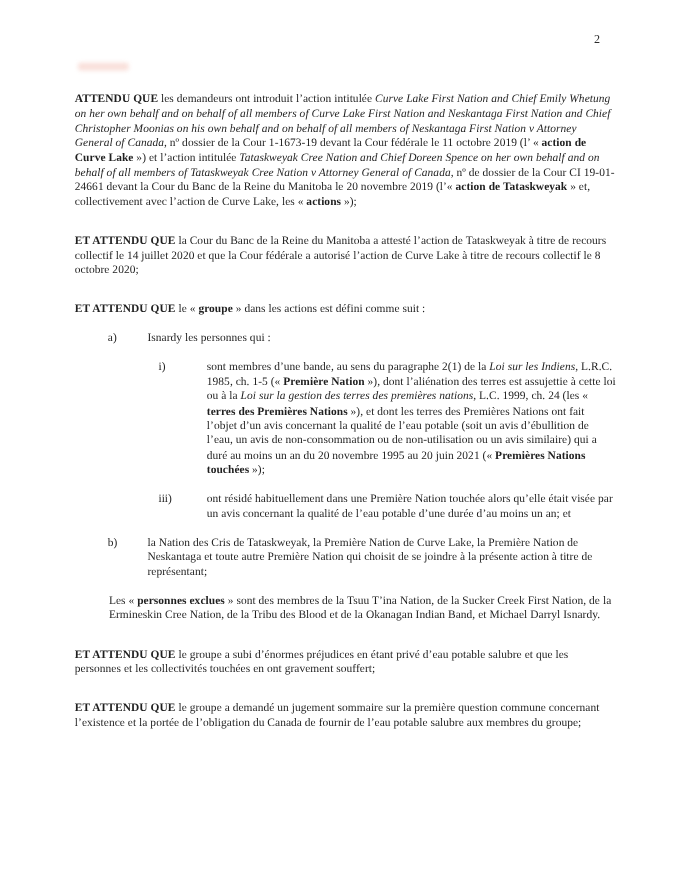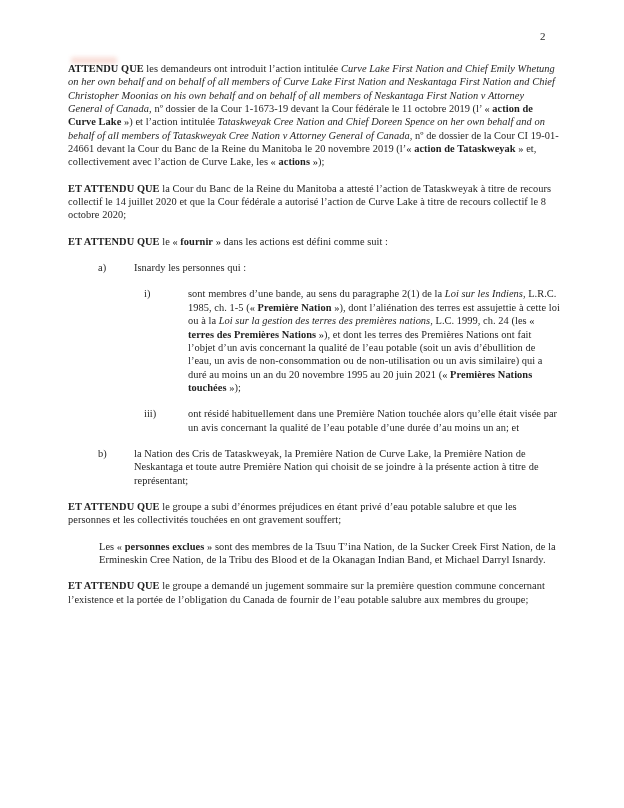--- a/index.html
+++ b/index.html
@@ -45,40 +45,40 @@
     width: 492px;
     font-size: 10.4px;
     line-height: 13.35px;
     letter-spacing: 0.05px;
     text-align: left;
   }
   .para {
     position: relative;
     margin: 0 0 13px 0;
   }
-  .indent-none { padding-left: 0; }
+  .indent-none { padding-left: 0; margin-top: 22px; }
   .indent-a { padding-left: 66px; }
   .indent-a > .marker { position: absolute; left: 30px; }
   .indent-i { padding-left: 120px; }
   .indent-i > .marker { position: absolute; left: 76px; }
   .indent-block { padding-left: 31px; }
   .b { font-weight: bold; }
   .i { font-style: italic; }
 </style>
 </head>
 <body>
 
 <div class="page">
   <div class="page-number">2</div>
   <div class="scan-artifact"></div>
   <div class="content">
       <div class="para indent-none"><span class="b">ATTENDU QUE</span><span> les demandeurs ont introduit l’action intitulée </span><span class="i">Curve Lake First Nation and Chief Emily Whetung on her own behalf and on behalf of all members of Curve Lake First Nation and Neskantaga First Nation and Chief Christopher Moonias on his own behalf and on behalf of all members of Neskantaga First Nation v Attorney General of Canada</span><span>, nº dossier de la Cour 1-1673-19 devant la Cour fédérale le 11 octobre 2019 (l’ « </span><span class="b">action de Curve Lake</span><span> ») et l’action intitulée </span><span class="i">Tataskweyak Cree Nation and Chief Doreen Spence on her own behalf and on behalf of all members of Tataskweyak Cree Nation v Attorney General of Canada</span><span>, nº de dossier de la Cour CI 19-01-24661 devant la Cour du Banc de la Reine du Manitoba le 20 novembre 2019 (l’« </span><span class="b">action de Tataskweyak</span><span> » et, collectivement avec l’action de Curve Lake, les « </span><span class="b">actions</span><span> »);</span></div>
       <div class="para indent-none"><span class="b">ET ATTENDU QUE</span><span> la Cour du Banc de la Reine du Manitoba a attesté l’action de Tataskweyak à titre de recours collectif le 14 juillet 2020 et que la Cour fédérale a autorisé l’action de Curve Lake à titre de recours collectif le 8 octobre 2020;</span></div>
-      <div class="para indent-none"><span class="b">ET ATTENDU QUE</span><span> le « </span><span class="b">fournir</span><span> » dans les actions est défini comme suit :</span></div>
+      <div class="para indent-none"><span class="b">ET ATTENDU QUE</span><span> le « </span><span class="b">groupe</span><span> » dans les actions est défini comme suit :</span></div>
       <div class="para indent-a"><span class="marker">a)</span><span>Isnardy les personnes qui :</span></div>
       <div class="para indent-i"><span class="marker">i)</span><span>sont membres d’une bande, au sens du paragraphe 2(1) de la </span><span class="i">Loi sur les Indiens</span><span>, L.R.C. 1985, ch. 1-5 (« </span><span class="b">Première Nation</span><span> »), dont l’aliénation des terres est assujettie à cette loi ou à la </span><span class="i">Loi sur la gestion des terres des premières nations</span><span>, L.C. 1999, ch. 24 (les « </span><span class="b">terres des Premières Nations</span><span> »), et dont les terres des Premières Nations ont fait l’objet d’un avis concernant la qualité de l’eau potable (soit un avis d’ébullition de l’eau, un avis de non-consommation ou de non-utilisation ou un avis similaire) qui a duré au moins un an du 20 novembre 1995 au 20 juin 2021 (« </span><span class="b">Premières Nations touchées</span><span> »);</span></div>
       <div class="para indent-i"><span class="marker">iii)</span><span>ont résidé habituellement dans une Première Nation touchée alors qu’elle était visée par un avis concernant la qualité de l’eau potable d’une durée d’au moins un an; et</span></div>
       <div class="para indent-a"><span class="marker">b)</span><span>la Nation des Cris de Tataskweyak, la Première Nation de Curve Lake, la Première Nation de Neskantaga et toute autre Première Nation qui choisit de se joindre à la présente action à titre de représentant;</span></div>
+      <div class="para indent-block"><span>Les « </span><span class="b">personnes exclues</span><span> » sont des membres de la Tsuu T’ina Nation, de la Sucker Creek First Nation, de la Ermineskin Cree Nation, de la Tribu des Blood et de la Okanagan Indian Band, et Michael Darryl Isnardy.</span></div>
       <div class="para indent-none"><span class="b">ET ATTENDU QUE</span><span> le groupe a subi d’énormes préjudices en étant privé d’eau potable salubre et que les personnes et les collectivités touchées en ont gravement souffert;</span></div>
-      <div class="para indent-block"><span>Les « </span><span class="b">personnes exclues</span><span> » sont des membres de la Tsuu T’ina Nation, de la Sucker Creek First Nation, de la Ermineskin Cree Nation, de la Tribu des Blood et de la Okanagan Indian Band, et Michael Darryl Isnardy.</span></div>
       <div class="para indent-none"><span class="b">ET ATTENDU QUE</span><span> le groupe a demandé un jugement sommaire sur la première question commune concernant l’existence et la portée de l’obligation du Canada de fournir de l’eau potable salubre aux membres du groupe;</span></div>
     </div>
 </div>
 
 </body></html>

